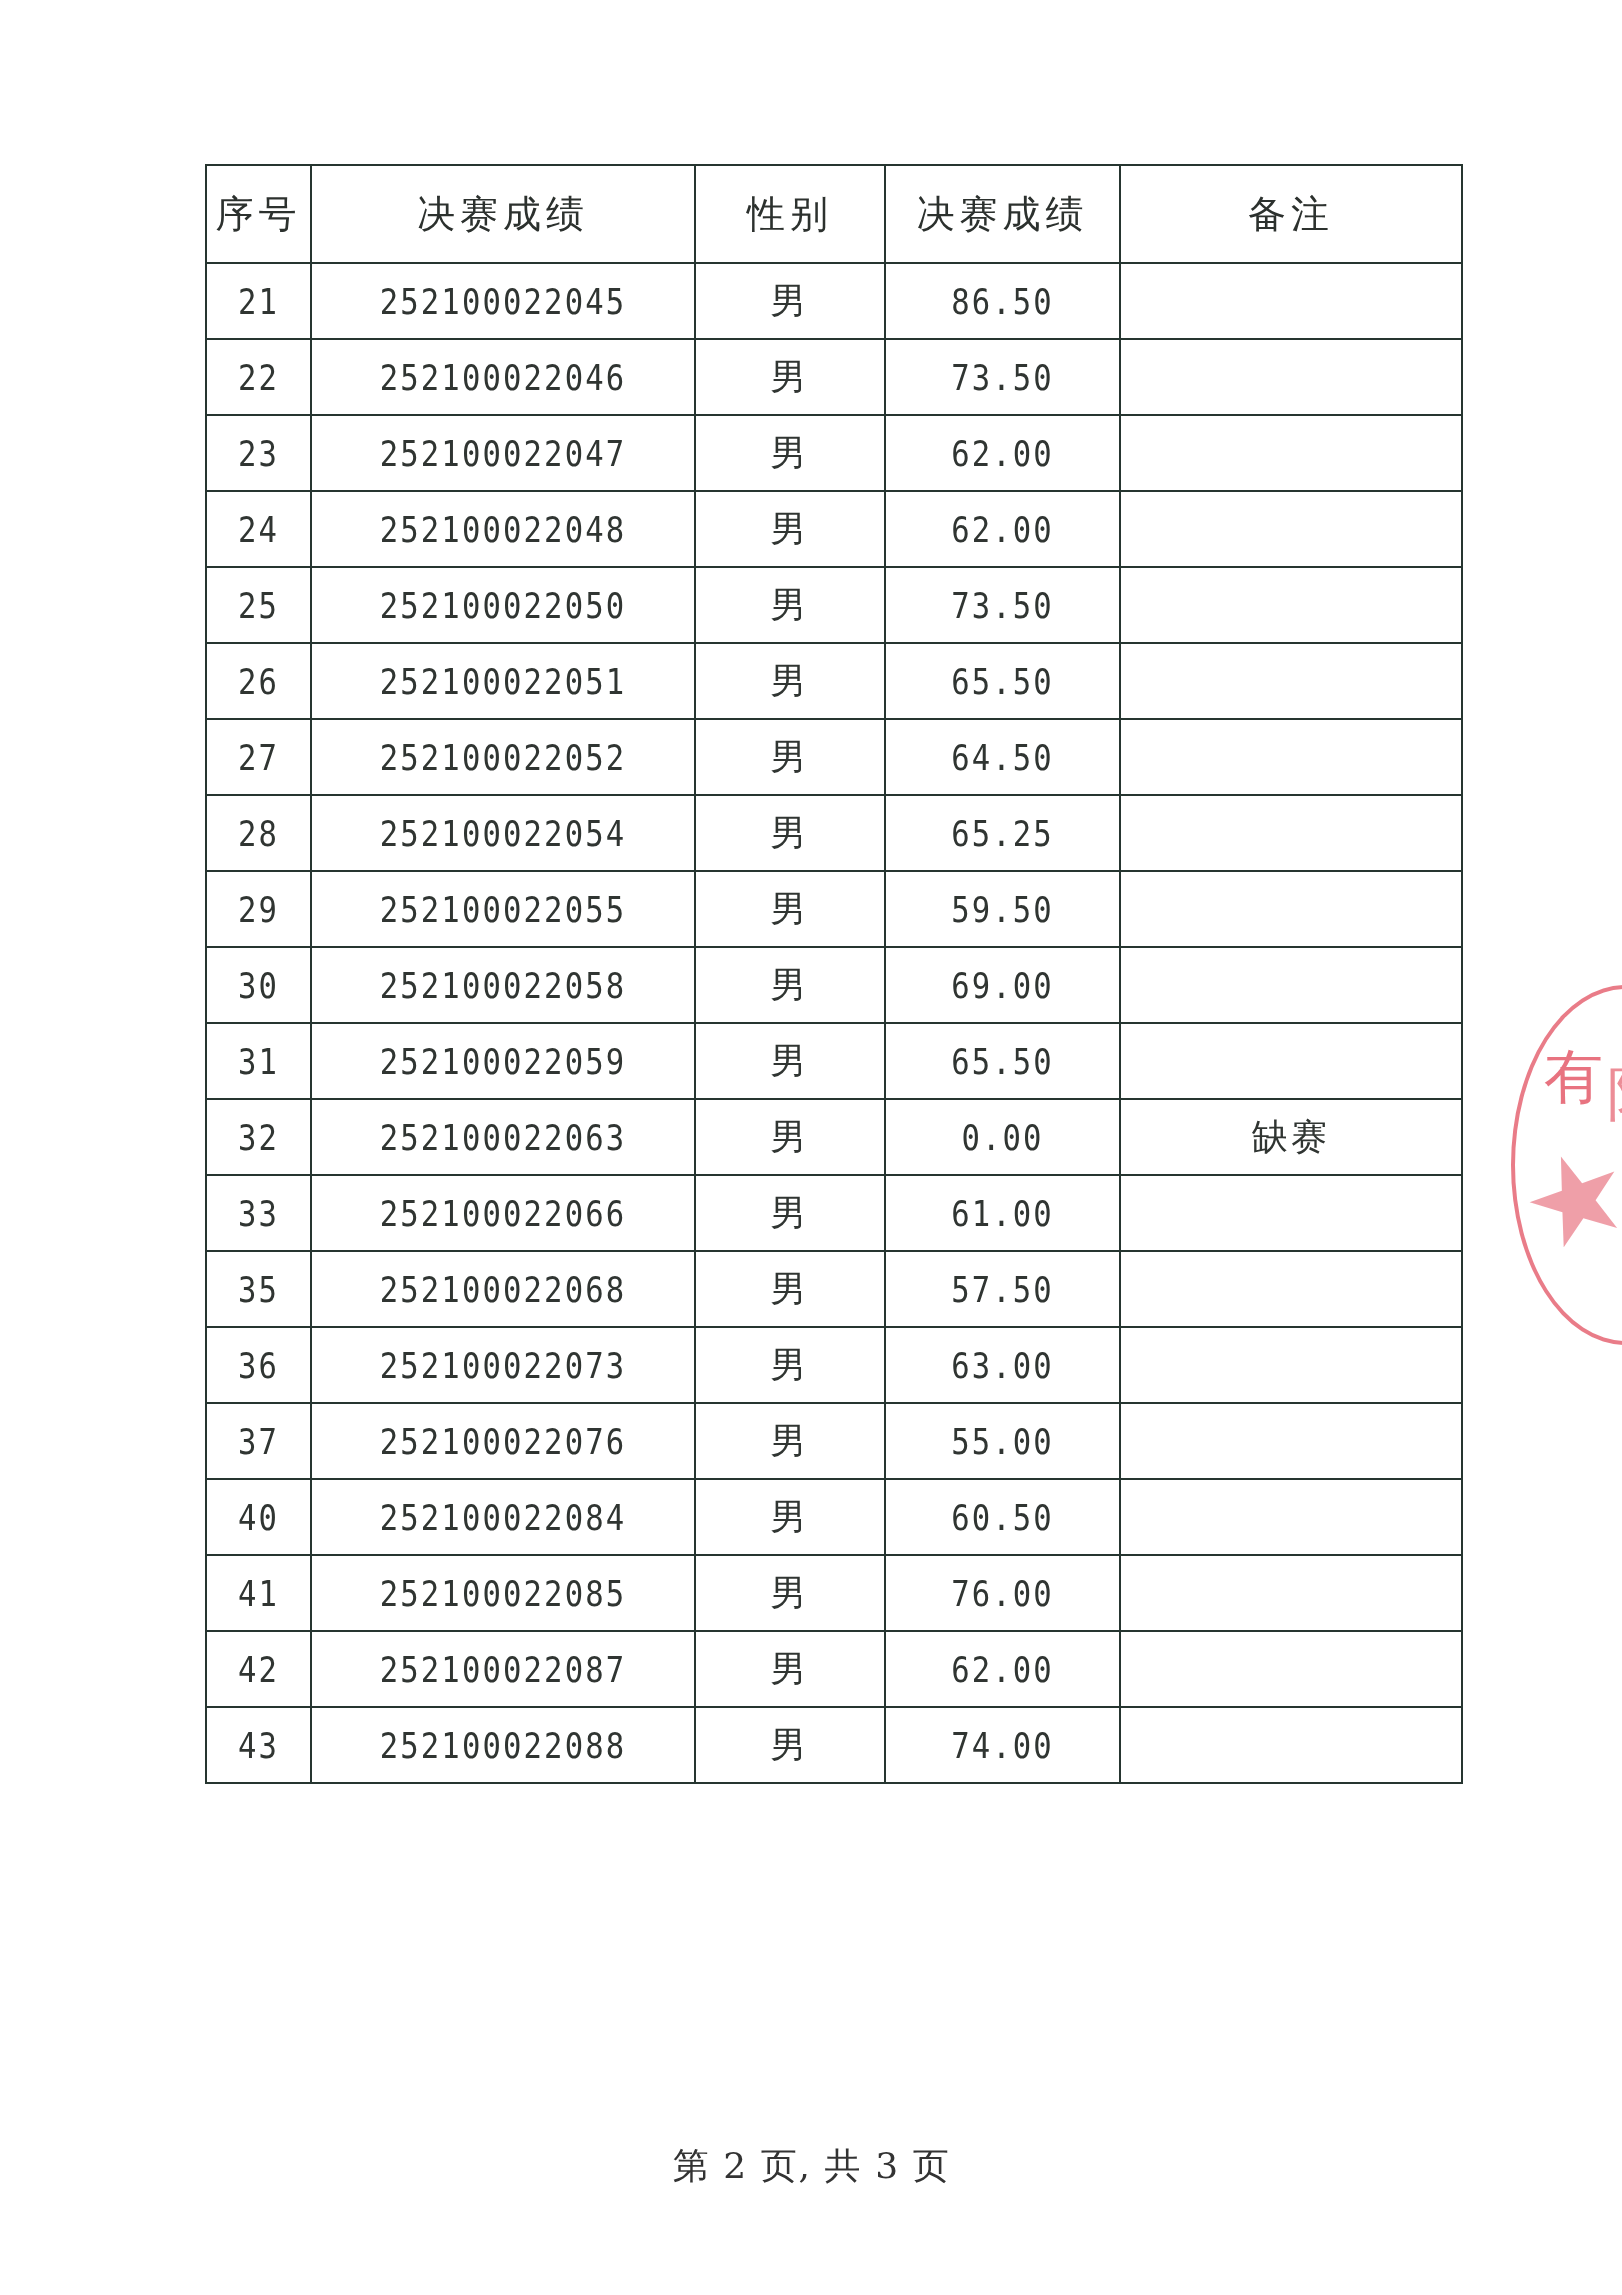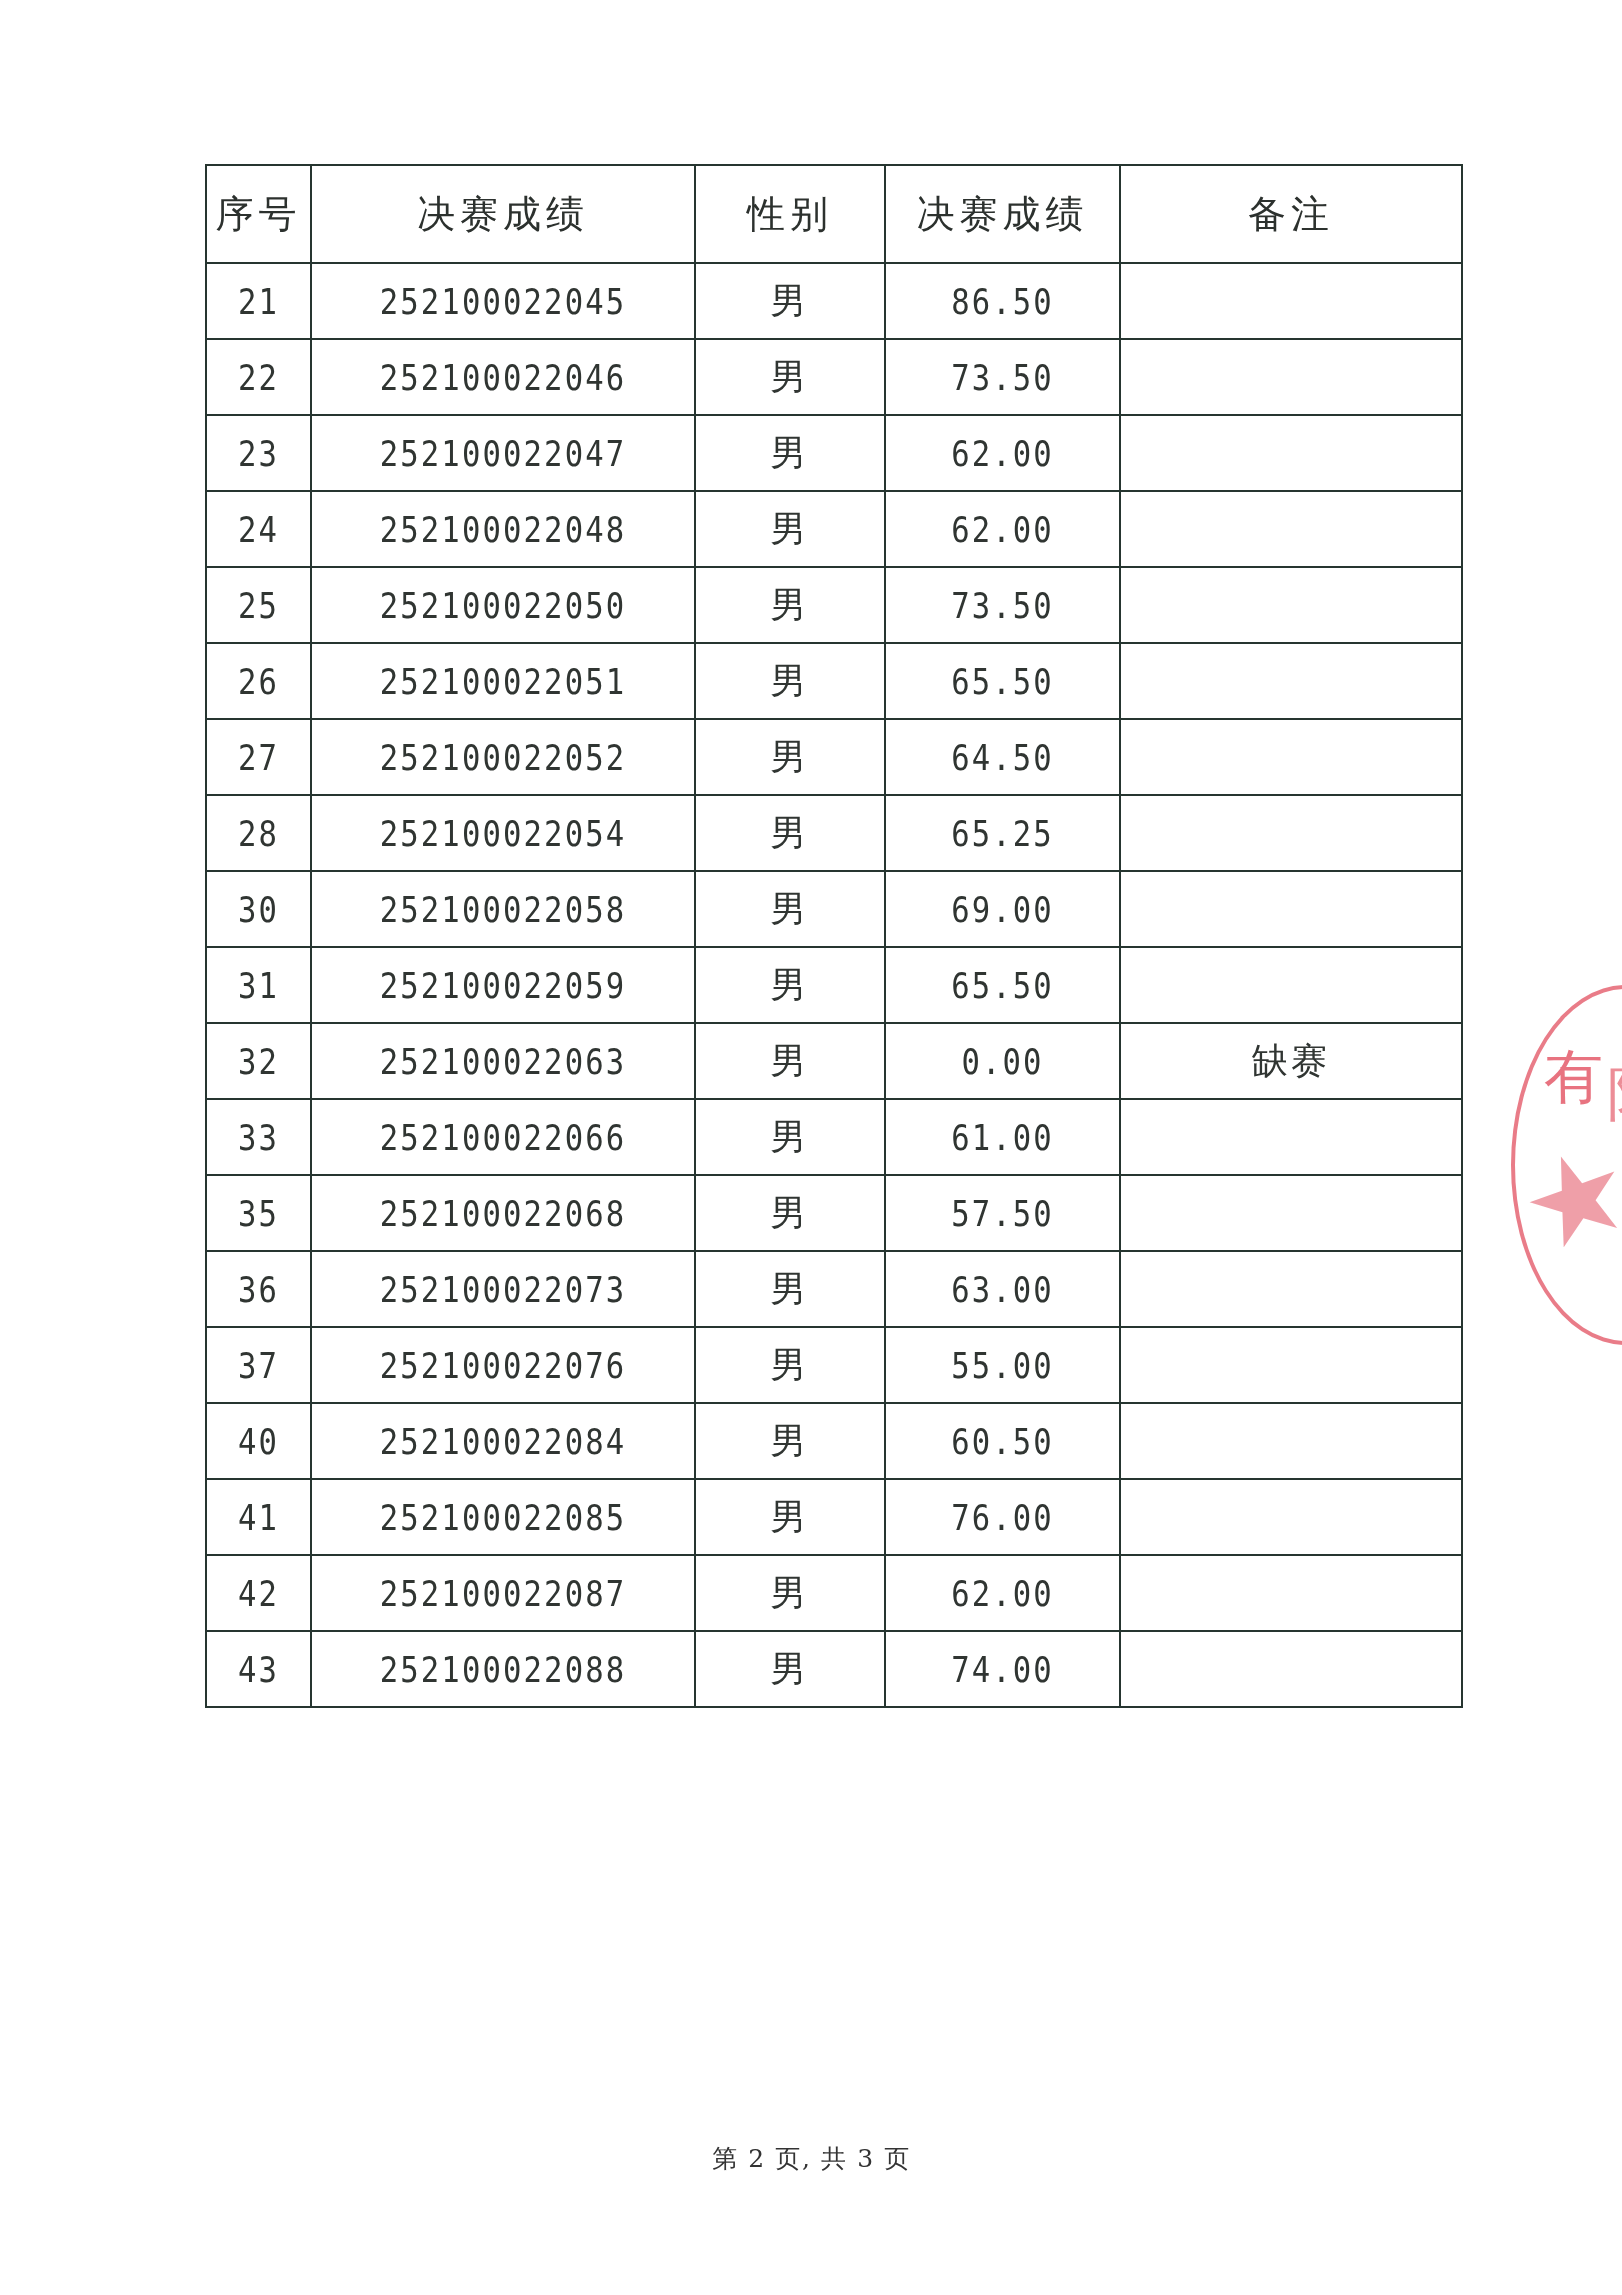--- a/index.html
+++ b/index.html
@@ -9,21 +9,21 @@
   table.scores { position:absolute; left:205px; top:164px; width:1256px;
                  border-collapse:collapse; table-layout:fixed; }
   table.scores th, table.scores td { border:2.5px solid #263530; text-align:center;
                  vertical-align:middle; padding:0; }
   table.scores th { height:96px; font-weight:normal; font-size:38px; letter-spacing:4.9px; color:#2c312e;margin-left:33px; }
   table.scores td { height:74px; font-size:36px; color:#303532; }
   td.c-id, td.c-score, td.c-seq { font-family:"DejaVu Sans Mono","Liberation Mono",monospace;
              letter-spacing:2.5px; transform:scaleX(0.85); }
   td.c-gender, td.c-note { font-family:"DejaVu Sans", sans-serif; font-size:38px; letter-spacing:3.3px; }
   .footer { position:absolute; left:0; width:1623px; top:2142px; text-align:center;
-            font-size:25px; color:#333; letter-spacing:1.6px; }
+            font-size:36px; color:#333; letter-spacing:1.6px; }
   .stamp-ring { position:absolute; left:0; top:0; width:229px; height:360px; border-radius:50%;
                 border:4.9px solid rgba(226,80,96,0.75); box-sizing:border-box;
                 clip-path:inset(0 0 0 0); }
   .stamp-clip { position:absolute; left:1511px; top:981px; width:112px; height:368px; overflow:hidden; }
   .stamp-char { position:absolute; left:33px; top:57px; font-size:59px; color:rgba(226,80,96,0.8);
                 font-family:"DejaVu Sans", sans-serif; }
   .stamp-char2 { position:absolute; left:96px; top:74px; font-size:59px; color:rgba(226,80,96,0.65);
                  font-family:"DejaVu Sans", sans-serif; }
   .stamp-star { position:absolute; left:16.3px; top:168px; width:98px; height:98px; }
 </style>
@@ -100,20 +100,27 @@
           <td class="c-note"></td>
         </tr>
         <tr>
           <td class="c-seq">28</td>
           <td class="c-id">252100022054</td>
           <td class="c-gender">男</td>
           <td class="c-score">65.25</td>
           <td class="c-note"></td>
         </tr>
         <tr>
+          <td class="c-seq">29</td>
+          <td class="c-id">252100022055</td>
+          <td class="c-gender">男</td>
+          <td class="c-score">59.50</td>
+          <td class="c-note"></td>
+        </tr>
+        <tr>
           <td class="c-seq">30</td>
           <td class="c-id">252100022058</td>
           <td class="c-gender">男</td>
           <td class="c-score">69.00</td>
           <td class="c-note"></td>
         </tr>
         <tr>
           <td class="c-seq">31</td>
           <td class="c-id">252100022059</td>
           <td class="c-gender">男</td>

